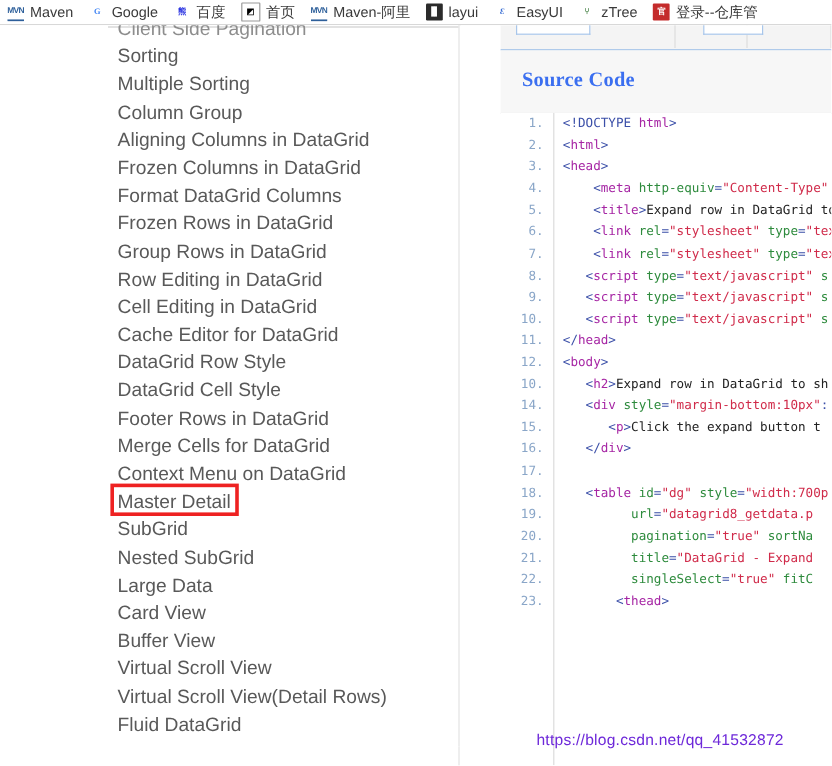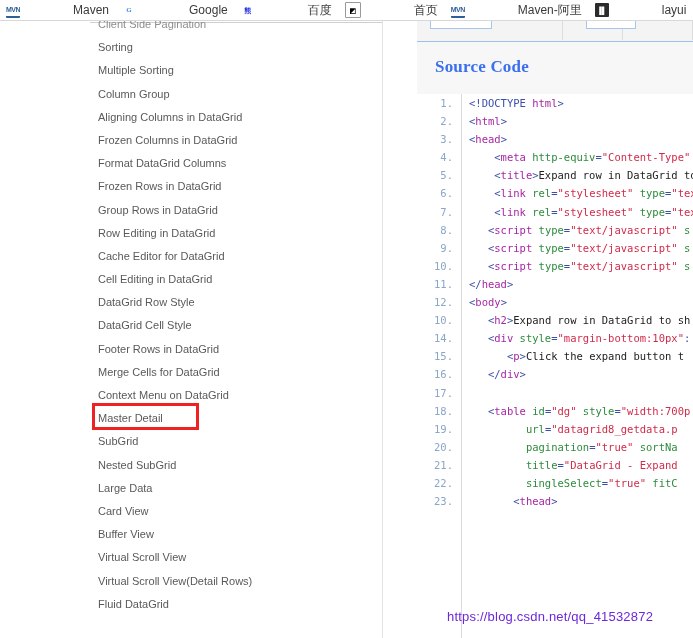--- a/index.html
+++ b/index.html
@@ -28,21 +28,20 @@
     box-sizing: border-box;
     white-space: nowrap;
     overflow: hidden;
   }
   .bm {
     display: flex;
     align-items: center;
     margin-right: 13px;
     flex: 0 0 auto;
     cursor: default;
-    gap: 48px;
   }
   .bm .ico {
     width: 14px; height: 14px;
     margin-right: 5px;
     flex: 0 0 auto;
     display: inline-flex;
     align-items: center;
     justify-content: center;
     font-size: 7px;
     line-height: 1;
@@ -79,21 +78,21 @@
   }
   .sidebar-clip {
     position: absolute;
     left: 0; top: -8px;
     width: 293px;
   }
   .menu-item {
     height: 23.2px;
     line-height: 23.2px;
     padding-left: 8px;
-    font-size: 11px;
+    font-size: 16px;
     color: #595959;
     white-space: nowrap;
     cursor: pointer;
     box-sizing: border-box;
   }
   .menu-item.first {
     color: #8d8d8d;
   }
   .menu-sep {
     position: absolute;
@@ -284,22 +283,22 @@
         <div class="menu-item first">Client Side Pagination</div>
         <div class="menu-item">Sorting</div>
         <div class="menu-item">Multiple Sorting</div>
         <div class="menu-item">Column Group</div>
         <div class="menu-item">Aligning Columns in DataGrid</div>
         <div class="menu-item">Frozen Columns in DataGrid</div>
         <div class="menu-item">Format DataGrid Columns</div>
         <div class="menu-item">Frozen Rows in DataGrid</div>
         <div class="menu-item">Group Rows in DataGrid</div>
         <div class="menu-item">Row Editing in DataGrid</div>
+        <div class="menu-item">Cell Editing in DataGrid</div>
         <div class="menu-item">Cache Editor for DataGrid</div>
-        <div class="menu-item">Cell Editing in DataGrid</div>
         <div class="menu-item">DataGrid Row Style</div>
         <div class="menu-item">DataGrid Cell Style</div>
         <div class="menu-item">Footer Rows in DataGrid</div>
         <div class="menu-item">Merge Cells for DataGrid</div>
         <div class="menu-item">Context Menu on DataGrid</div>
         <div class="menu-item">Master Detail</div>
         <div class="menu-item">SubGrid</div>
         <div class="menu-item">Nested SubGrid</div>
         <div class="menu-item">Large Data</div>
         <div class="menu-item">Card View</div>

